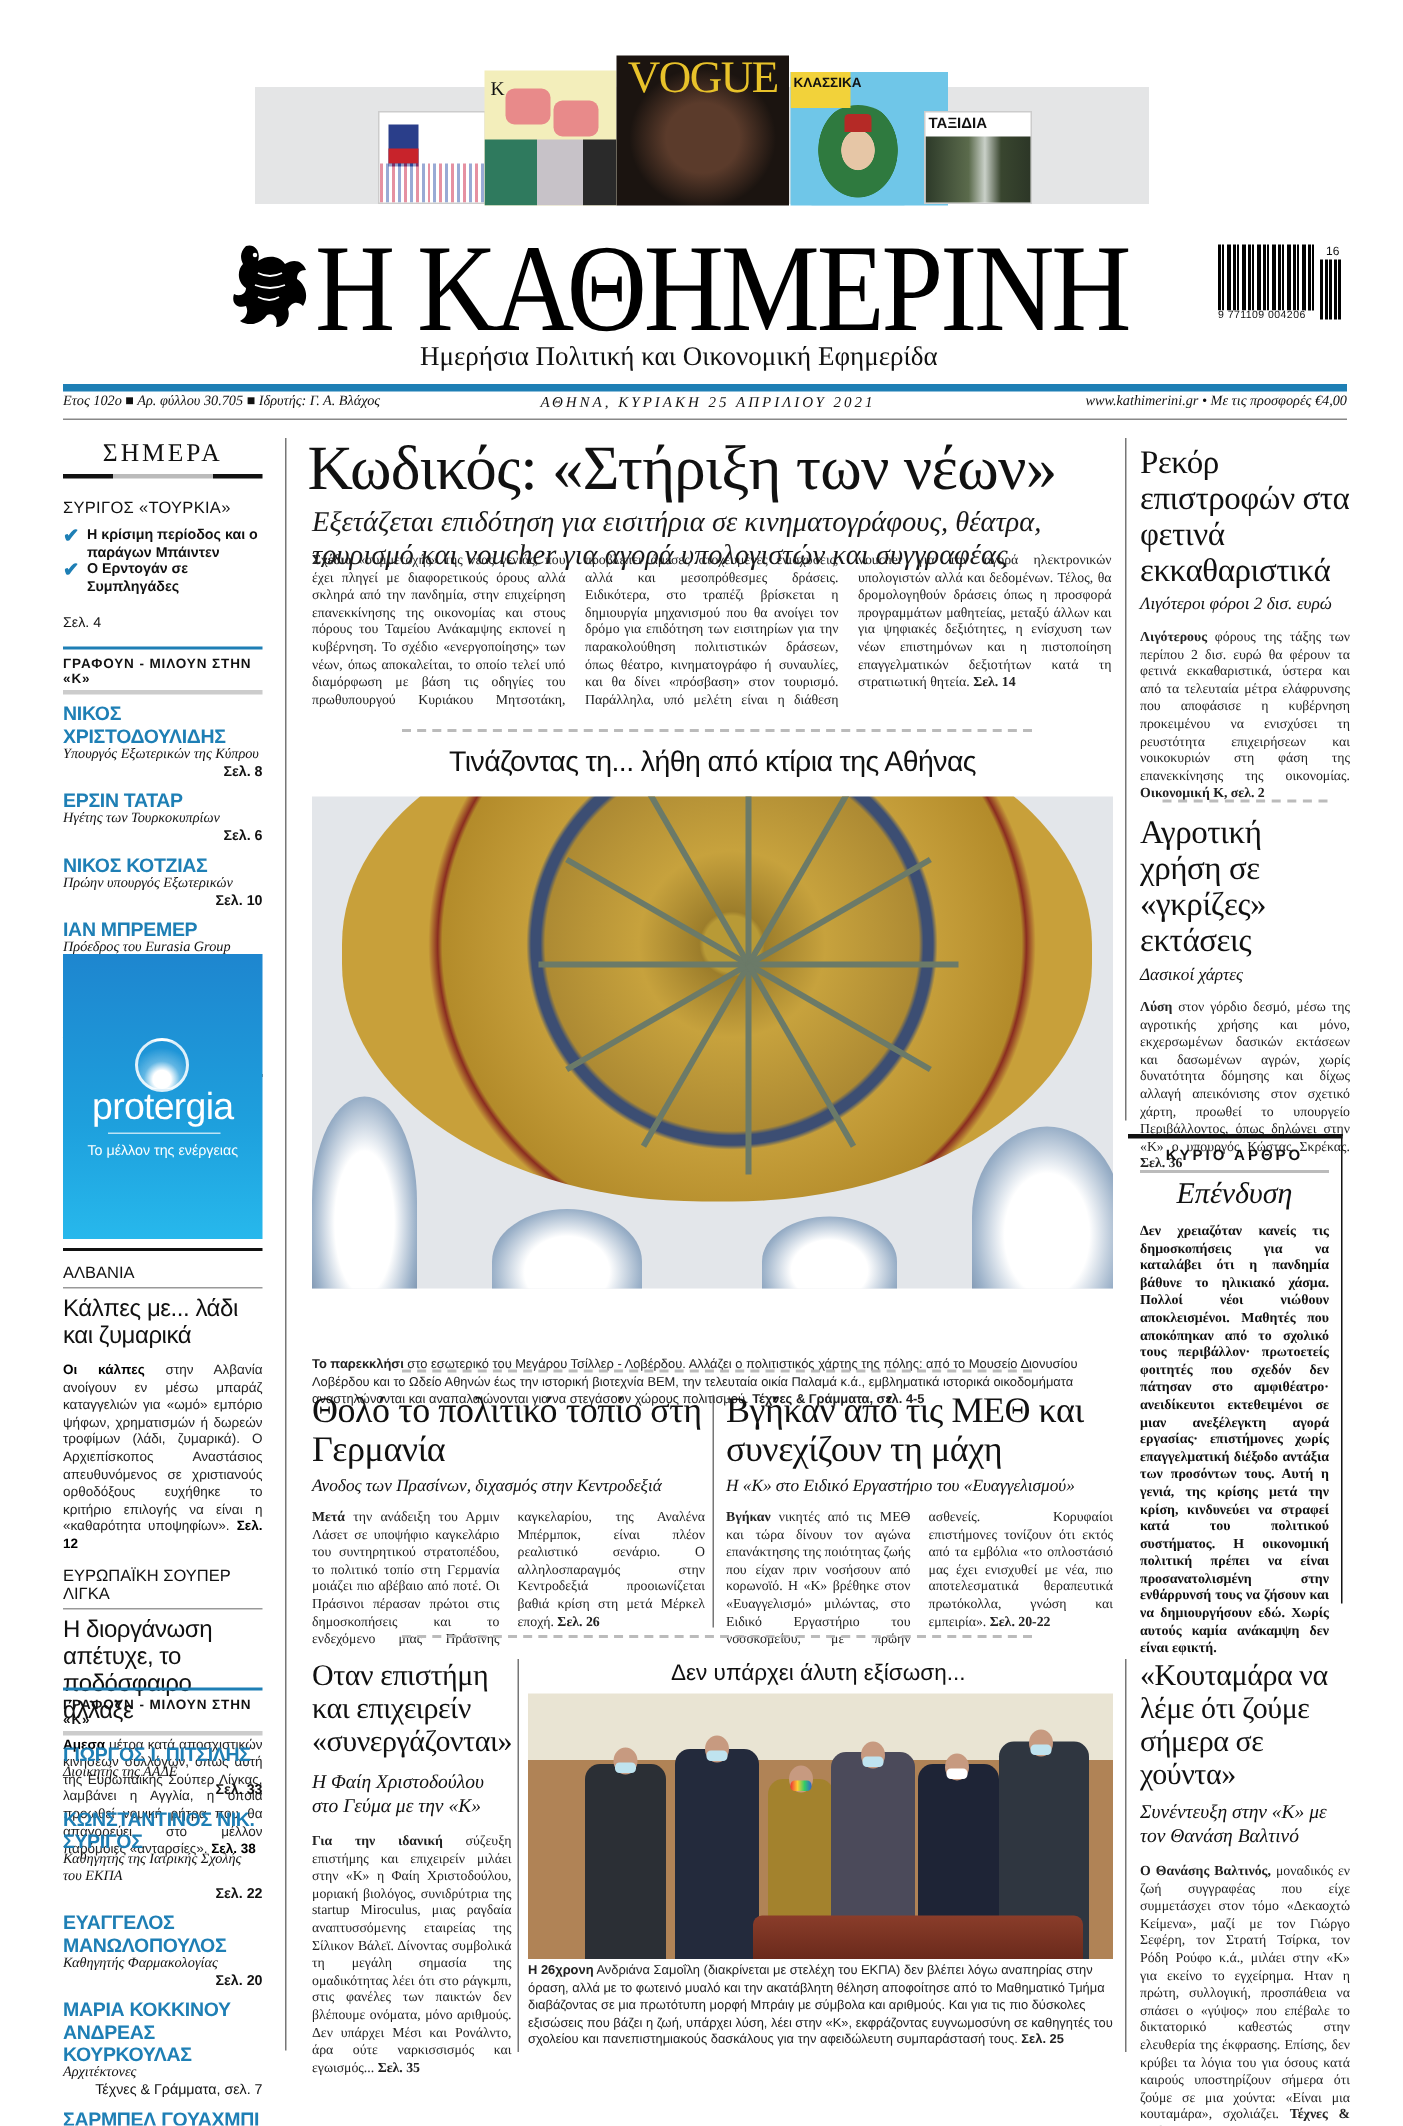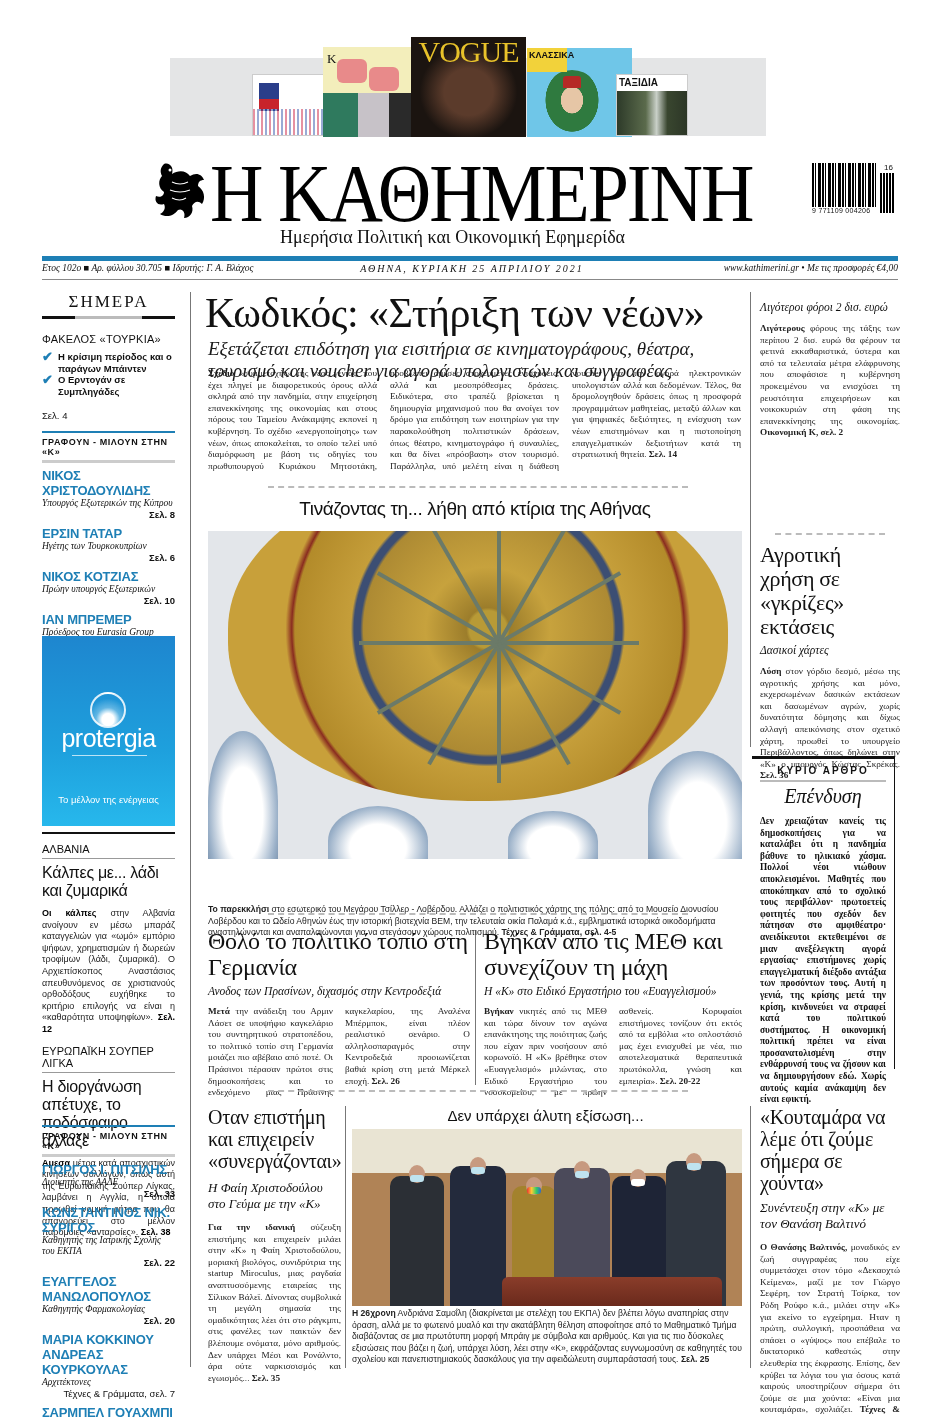--- a/index.html
+++ b/index.html
@@ -57,21 +57,21 @@
   .graf-head { font-size: 9px; font-weight: bold; letter-spacing: .6px; margin-top: 4px; padding-bottom: 3px; border-bottom: 3px solid #ccc; }
   .person { margin-top: 5px; }
   .person .name { color: #1e7fb5; font-size: 13px; font-weight: bold; letter-spacing: -.2px; line-height: 15px; }
   .person .role { font-family: "Liberation Serif", serif; font-style: italic; font-size: 9.5px; line-height: 11px; }
   .person .page { text-align: right; font-size: 9.5px; font-weight: bold; line-height: 12px; }
 
   .ad { left: 42px; top: 636px; width: 133px; height: 190px; background: linear-gradient(180deg,#1e86cf 0%,#1ea0dd 60%,#27b8ec 100%); }
   .ad .shell { position:absolute; left:48px; top:56px; width:36px; height:36px; border-radius: 50%; border: 2px solid rgba(255,255,255,.85); background: radial-gradient(circle at 50% 80%, #fff 0 20%, rgba(255,255,255,.3) 40%, transparent 70%); }
   .ad .brand { position:absolute; left:0; top:88px; width:133px; text-align:center; color:#fff; font-size: 25px; letter-spacing: -.5px; }
   .ad .underline { position:absolute; left:30px; top:119px; width:75px; height:1px; background: rgba(255,255,255,.7); }
-  .ad .tag { position:absolute; left:0; top:126px; width:133px; text-align:center; color:#fff; font-size: 9.5px; margin-top: 32px; }
+  .ad .tag { position:absolute; left:0; top:126px; width:133px; text-align:center; color:#fff; font-size: 9.5px; }
 
   .left2 { left: 42px; top: 832px; width: 133px; }
   .black-rule { height: 2px; background: #111; }
   .sect { font-size: 11px; margin-top: 9px; padding-bottom: 3px; border-bottom: 1px solid #999; }
   .lhead { font-size: 16px; line-height: 18px; margin-top: 5px; letter-spacing: -.3px; }
   .lbody { font-size: 9px; line-height: 11.6px; margin-top: 8px; text-align: justify; color: #222; }
   .lbody b { color: #000; }
 
   .left3 { left: 42px; top: 1125px; width: 133px; }
 
@@ -176,21 +176,21 @@
 <div class="abs infobar">
   <span class="l">Ετος 102ο ■ Αρ. φύλλου 30.705 ■ Ιδρυτής: Γ. Α. Βλάχος</span>
   <span class="c">ΑΘΗΝΑ, ΚΥΡΙΑΚΗ 25 ΑΠΡΙΛΙΟΥ 2021</span>
   <span class="r">www.kathimerini.gr • Με τις προσφορές €4,00</span>
 </div>
 <div class="abs thin-rule"></div>
 
 <div class="abs leftcol">
   <div class="simera">ΣΗΜΕΡΑ</div>
   <div class="rule-thick"></div>
-  <div class="fakelos">ΦΑΚΕΛΟΣ «ΤΟΥΡΚΙΑ»</div>
+  <div class="fakelos">ΣΥΡΙΓΟΣ «ΤΟΥΡΚΙΑ»</div>
   <div class="check-list">
     <div class="check-item">
       <span class="check-icon">✔</span>
       <span>Η κρίσιμη περίοδος και ο παράγων Μπάιντεν</span>
     </div>
     <div class="check-item">
       <span class="check-icon">✔</span>
       <span>Ο Ερντογάν σε Συμπληγάδες</span>
     </div>
   </div>
@@ -343,20 +343,21 @@
   <div class="head" style="left:278px; top:40px;"></div>
   <div class="mask" style="left:279px; top:50px; background:#fff;"></div>
   <div class="person-fig" style="left:314px; width:60px; height:145px; background:#2f3640;"></div>
   <div class="head" style="left:334px; top:24px;"></div>
   <div class="mask" style="left:335px; top:34px;"></div>
   <div class="table"></div>
 </div>
 <div class="abs caption2"><b>Η 26χρονη</b><span> Ανδριάνα Σαμοΐλη (διακρίνεται με στελέχη του ΕΚΠΑ) δεν βλέπει λόγω αναπηρίας στην όραση, αλλά με το φωτεινό μυαλό και την ακατάβλητη θέληση αποφοίτησε από το Μαθηματικό Τμήμα διαβάζοντας σε μια πρωτότυπη μορφή Μπράιγ με σύμβολα και αριθμούς. Και για τις πιο δύσκολες εξισώσεις που βάζει η ζωή, υπάρχει λύση, λέει στην «Κ», εκφράζοντας ευγνωμοσύνη σε καθηγητές του σχολείου και πανεπιστημιακούς δασκάλους για την αφειδώλευτη συμπαράστασή τους.</span> <b>Σελ. 25</b></div>
 
 <div class="abs rcol r1">
+  <div class="rhead">Ρεκόρ επιστροφών στα φετινά εκκαθαριστικά</div>
   <div class="rsub">Λιγότεροι φόροι 2 δισ. ευρώ</div>
   <div class="rbody"><b>Λιγότερους</b><span> φόρους της τάξης των περίπου 2 δισ. ευρώ θα φέρουν τα φετινά εκκαθαριστικά, ύστερα και από τα τελευταία μέτρα ελάφρυνσης που αποφάσισε η κυβέρνηση προκειμένου να ενισχύσει τη ρευστότητα επιχειρήσεων και νοικοκυριών στη φάση της επανεκκίνησης της οικονομίας.</span> <b>Οικονομική Κ, σελ. 2</b></div>
 </div>
 <div class="abs dash rdash1"></div>
 <div class="abs rcol r2">
   <div class="rhead">Αγροτική χρήση σε «γκρίζες» εκτάσεις</div>
   <div class="rsub">Δασικοί χάρτες</div>
   <div class="rbody"><b>Λύση</b><span> στον γόρδιο δεσμό, μέσω της αγροτικής χρήσης και μόνο, εκχερσωμένων δασικών εκτάσεων και δασωμένων αγρών, χωρίς δυνατότητα δόμησης και δίχως αλλαγή απεικόνισης στον σχετικό χάρτη, προωθεί το υπουργείο Περιβάλλοντος, όπως δηλώνει στην «Κ» ο υπουργός Κώστας Σκρέκας.</span> <b>Σελ. 36</b></div>
 </div>
 

